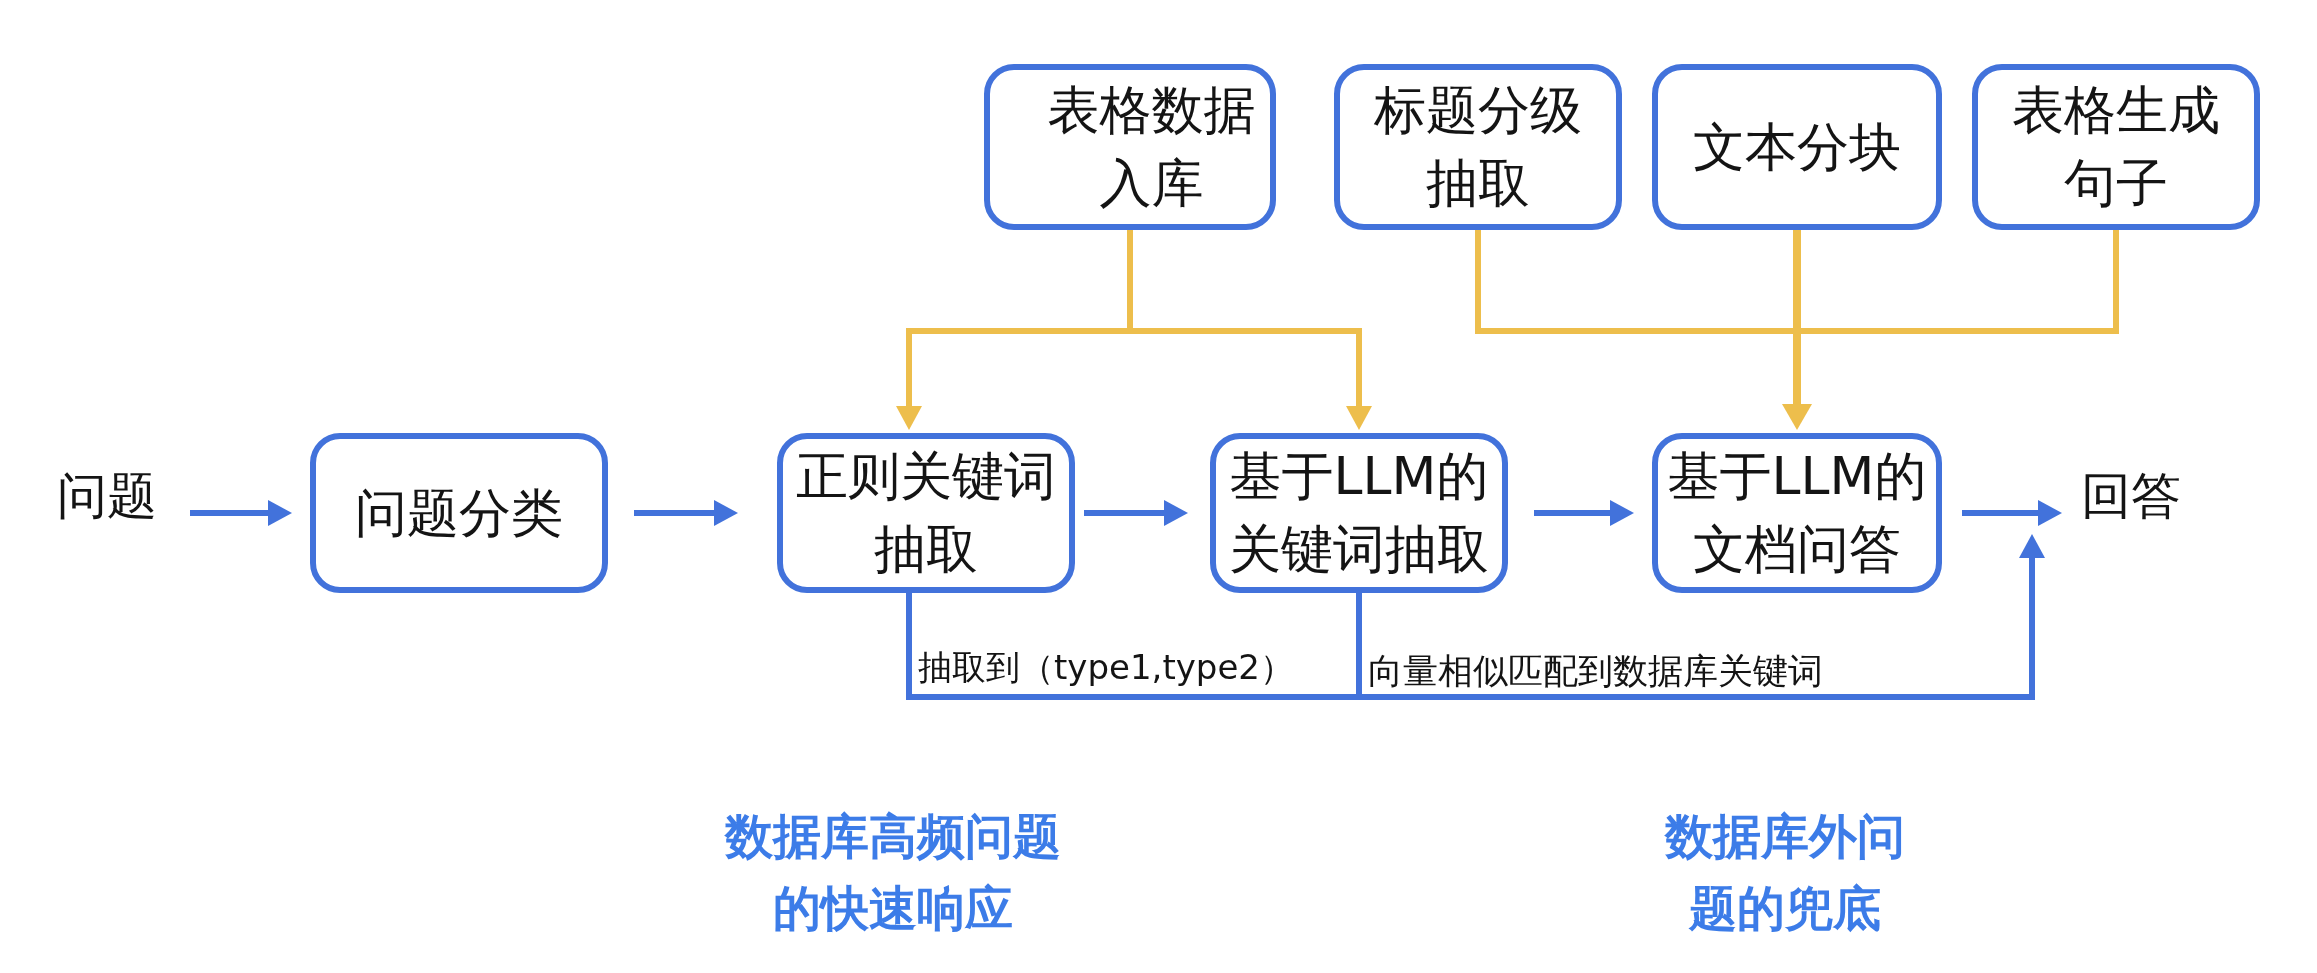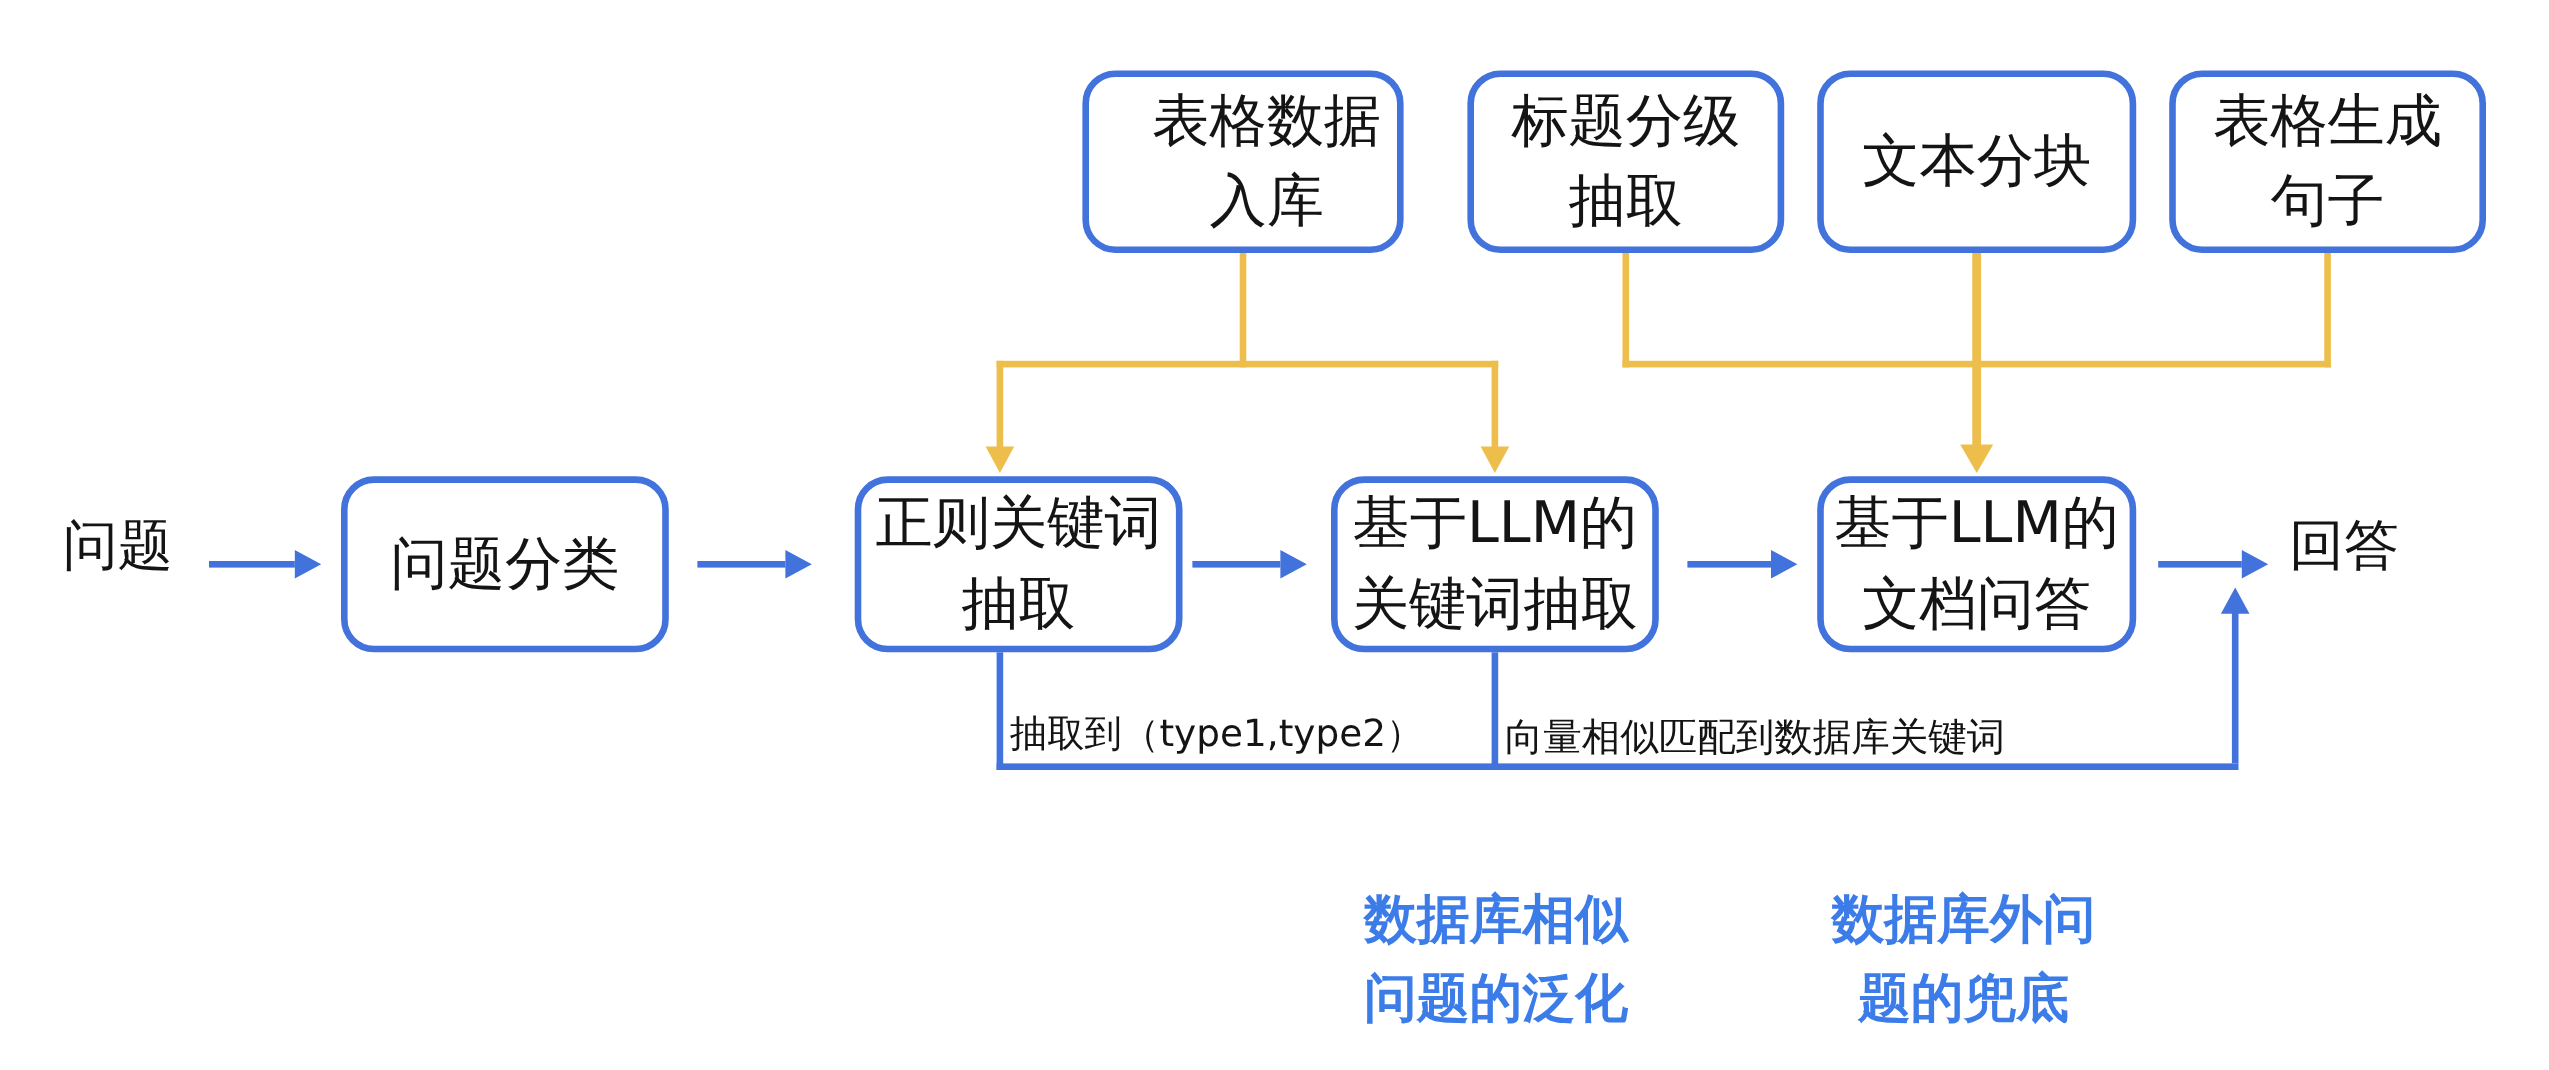--- a/index.html
+++ b/index.html
@@ -138,18 +138,18 @@
 
   <div class="vline blue" style="left:906px;top:593px;height:107px;"></div>
   <div class="vline blue" style="left:1356px;top:593px;height:107px;"></div>
   <div class="hline blue" style="left:906px;top:694px;width:1129px;"></div>
   <div class="vline blue" style="left:2029px;top:556px;height:138px;"></div>
   <div class="tri tri-up-b" style="left:2019px;top:534px;"></div>
 
   <div class="edge-note" id="note1">抽取到（type1,type2）</div>
   <div class="edge-note" id="note2">向量相似匹配到数据库关键词</div>
 
-  <div class="caption" id="cap2">数据库相似
-问题的泛化</div>
+  <div class="caption" id="cap1">数据库高频问题
+的快速响应</div>
   <div class="caption" id="cap3">数据库外问
 题的兜底</div>
 
 </div>
 
 </body></html>

